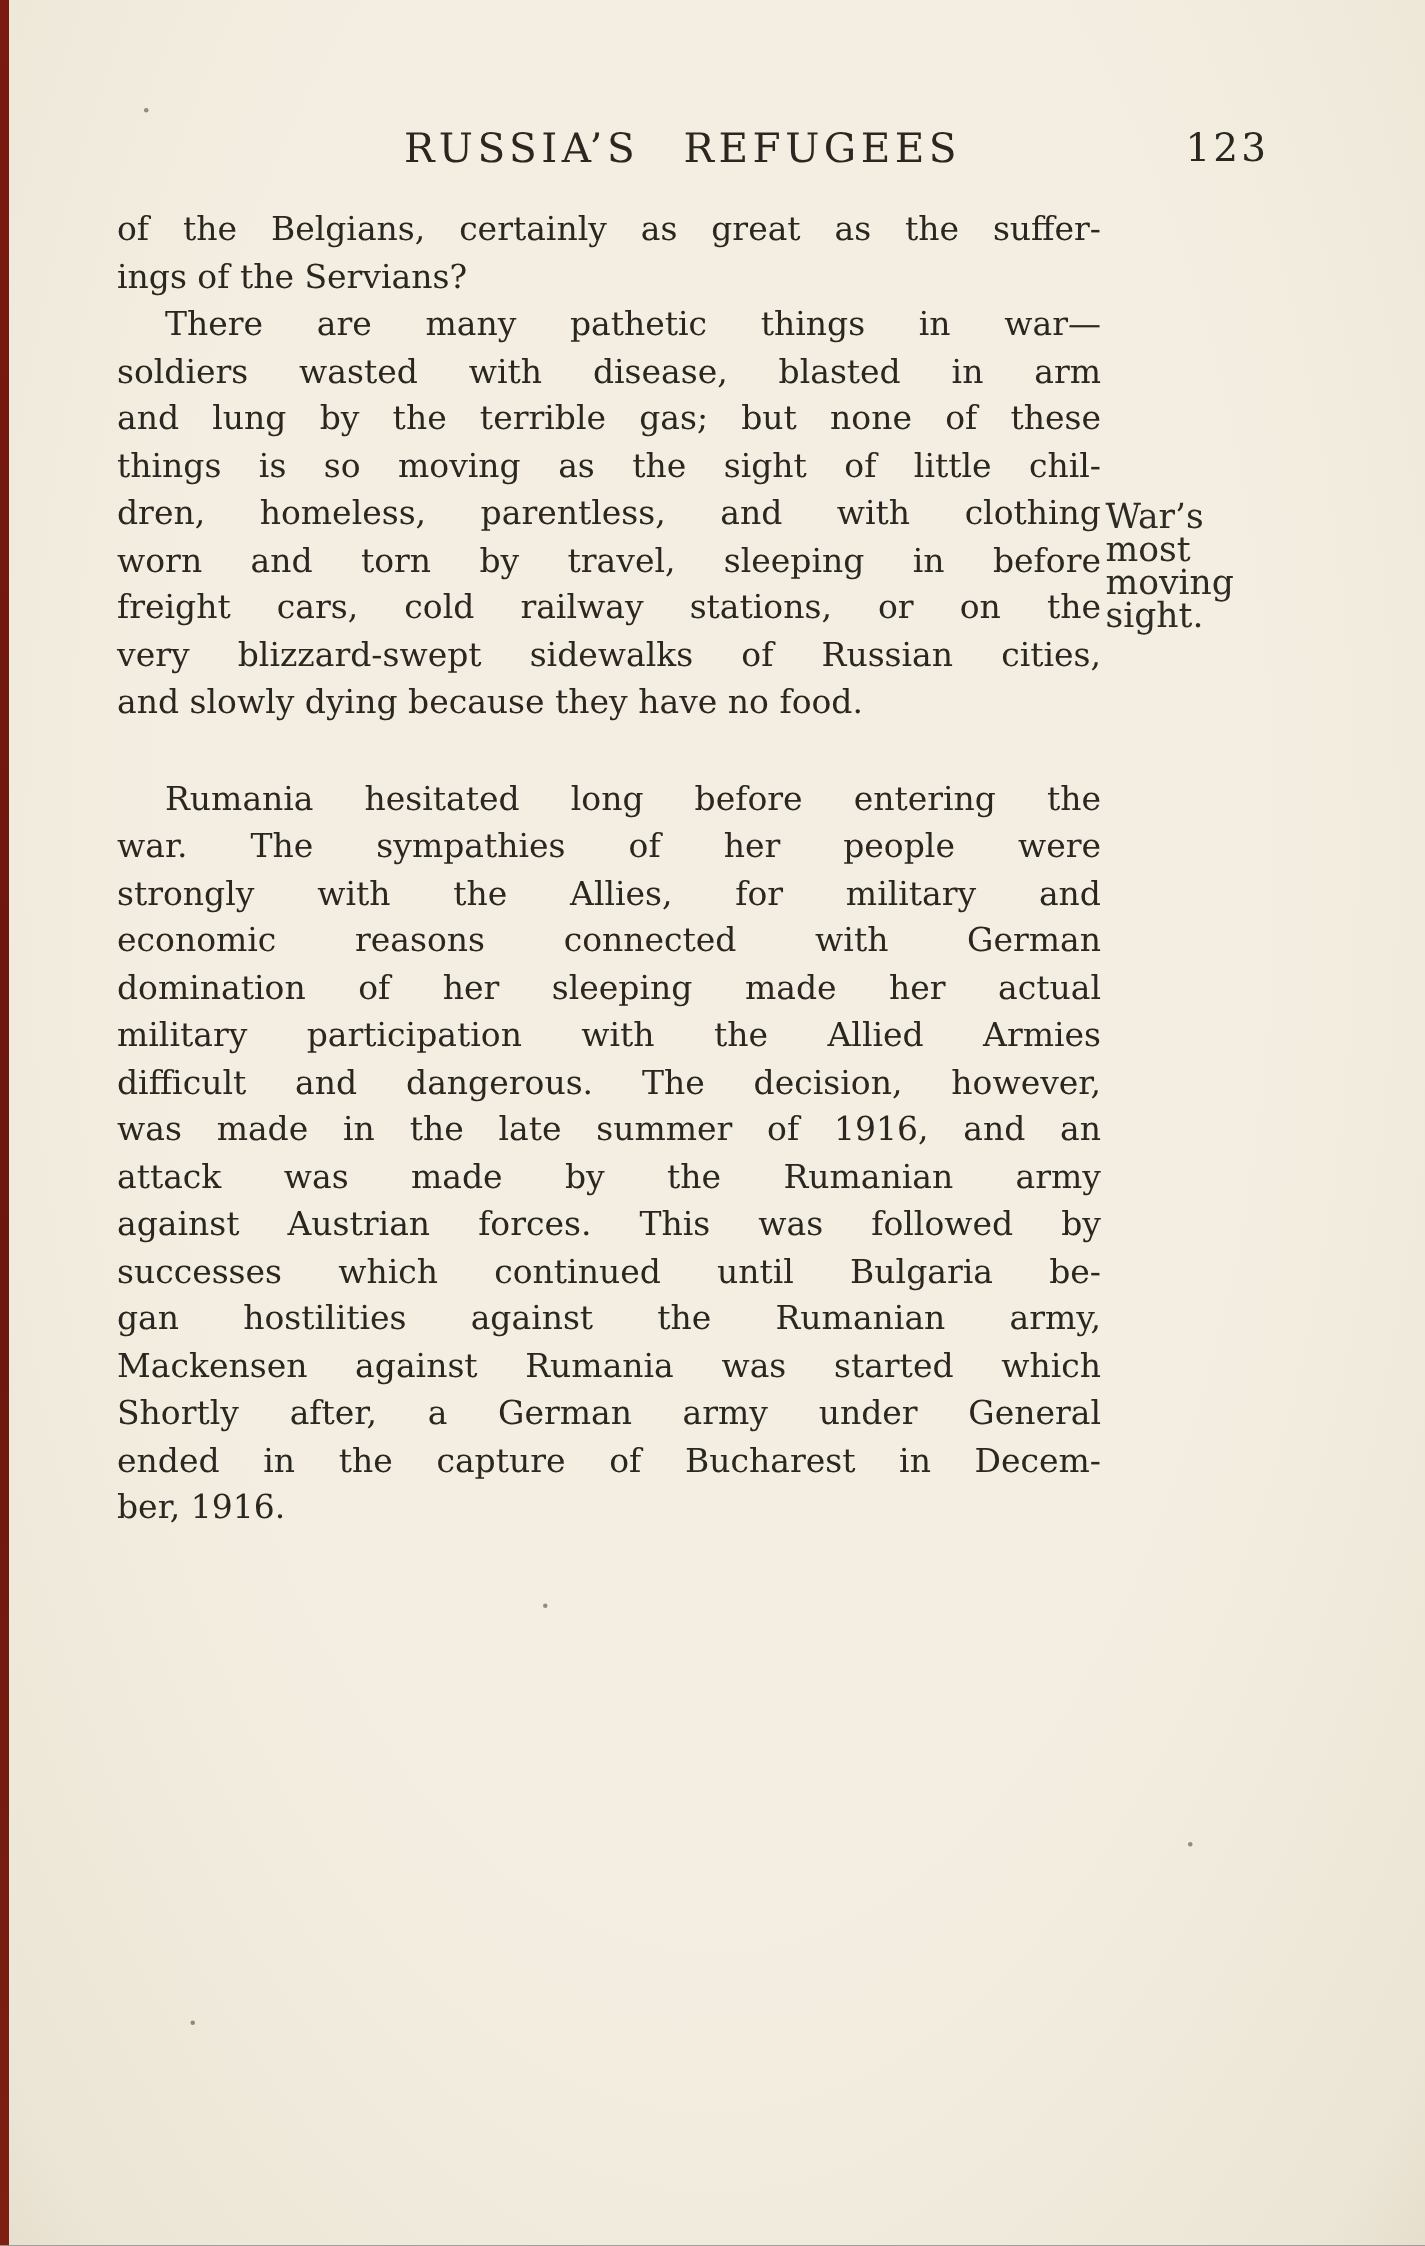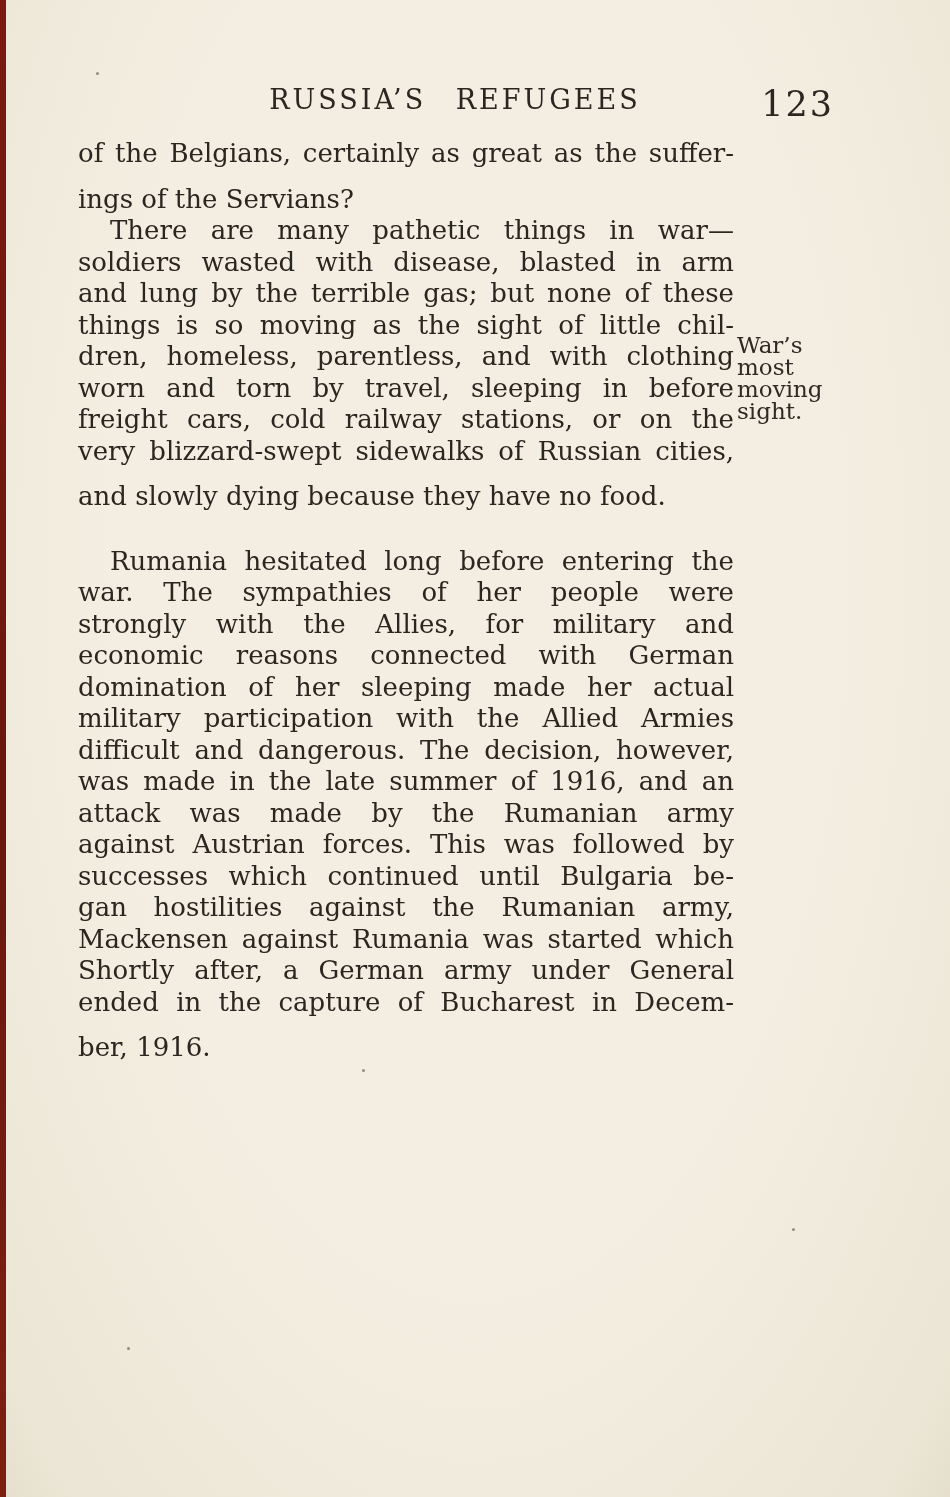--- a/index.html
+++ b/index.html
@@ -23,41 +23,41 @@
     position: absolute;
     top: 84px; left: 130px; width: 650px;
     text-align: center;
     font-size: 27px;
     letter-spacing: 3px;
     word-spacing: 18px;
     color: #2b2620;
   }
   .page-number {
     position: absolute;
-    top: 84px; right: 116px;
-    font-size: 35px;
+    top: 84px; right: 104px;
+    font-size: 26px;
     letter-spacing: 2px;
   }
   .body-text {
     position: absolute;
     top: 138px; left: 78px;
     width: 656px;
-    font-size: 26px;
+    font-size: 22px;
     line-height: 31.5px;
   }
   .paragraph { margin: 0; }
   .paragraph.space-before { margin-top: 33px; }
   .line {
     text-align: justify;
     text-align-last: justify;
     white-space: nowrap;
     overflow: visible;
     height: 31.5px;
   }
-  .line.last { text-align-last: left; margin-top: 14px; }
+  .line.last { text-align-last: left; }
   .line.indent { text-indent: 32px; }
   .margin-note {
     position: absolute;
     left: 737px; top: 334px;
     width: 100px;
     font-size: 23px;
     line-height: 22px;
     color: #2e2a24;
   }
   .margin-note .note-line { text-align: left; }

